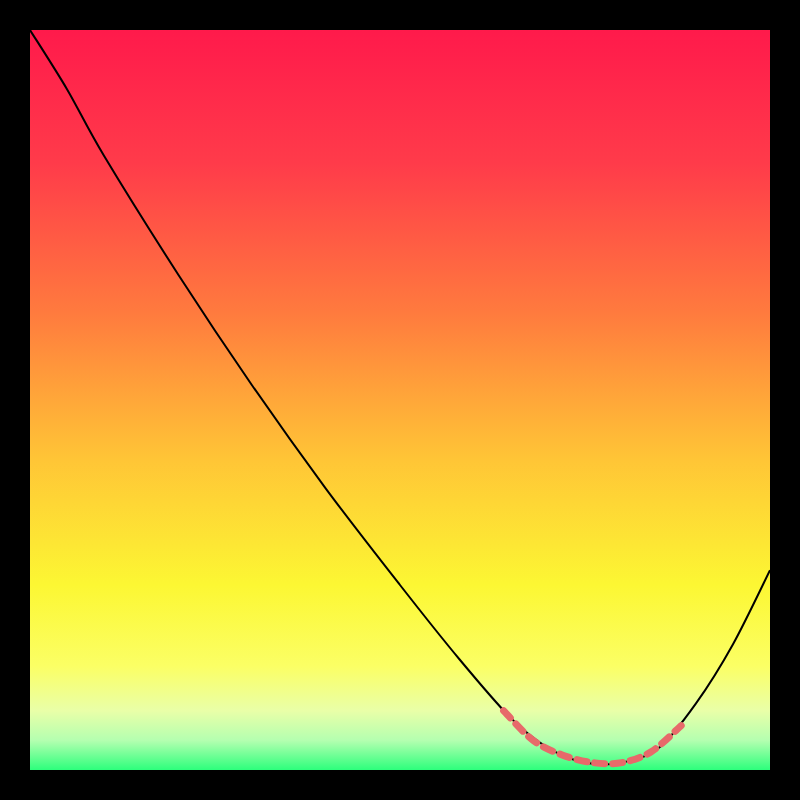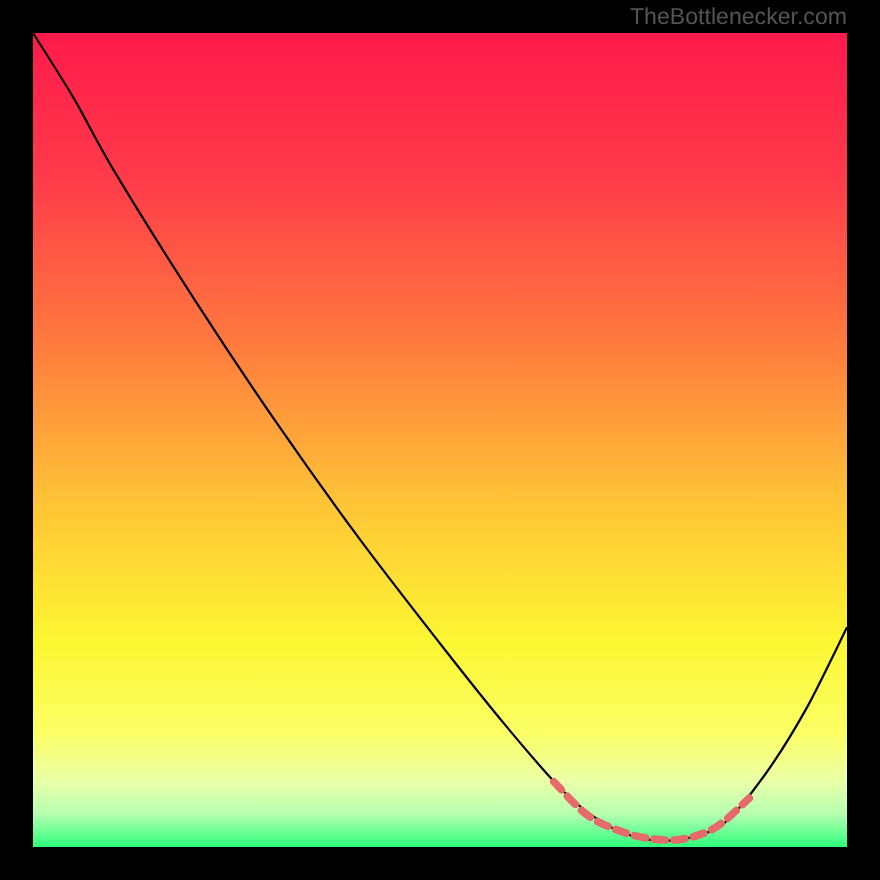--- a/index.html
+++ b/index.html
@@ -34,21 +34,20 @@
     height: 740px;
   }
   svg {
     display: block;
   }
 </style>
 </head>
 <body>
 
 <div class="container">
-  <div class="watermark">TheBottlenecker.com</div>
   <div class="plot-area">
     <svg id="chart-svg" width="740" height="740" viewBox="0 0 740 740">
       <defs>
         <linearGradient id="bg-grad" x1="0" y1="0" x2="0" y2="1">
             <stop offset="0%" stop-color="#ff1a4b"></stop>
             <stop offset="18%" stop-color="#ff3b4a"></stop>
             <stop offset="38%" stop-color="#ff7a3e"></stop>
             <stop offset="58%" stop-color="#ffc536"></stop>
             <stop offset="75%" stop-color="#fcf733"></stop>
             <stop offset="86%" stop-color="#fbff65"></stop>

